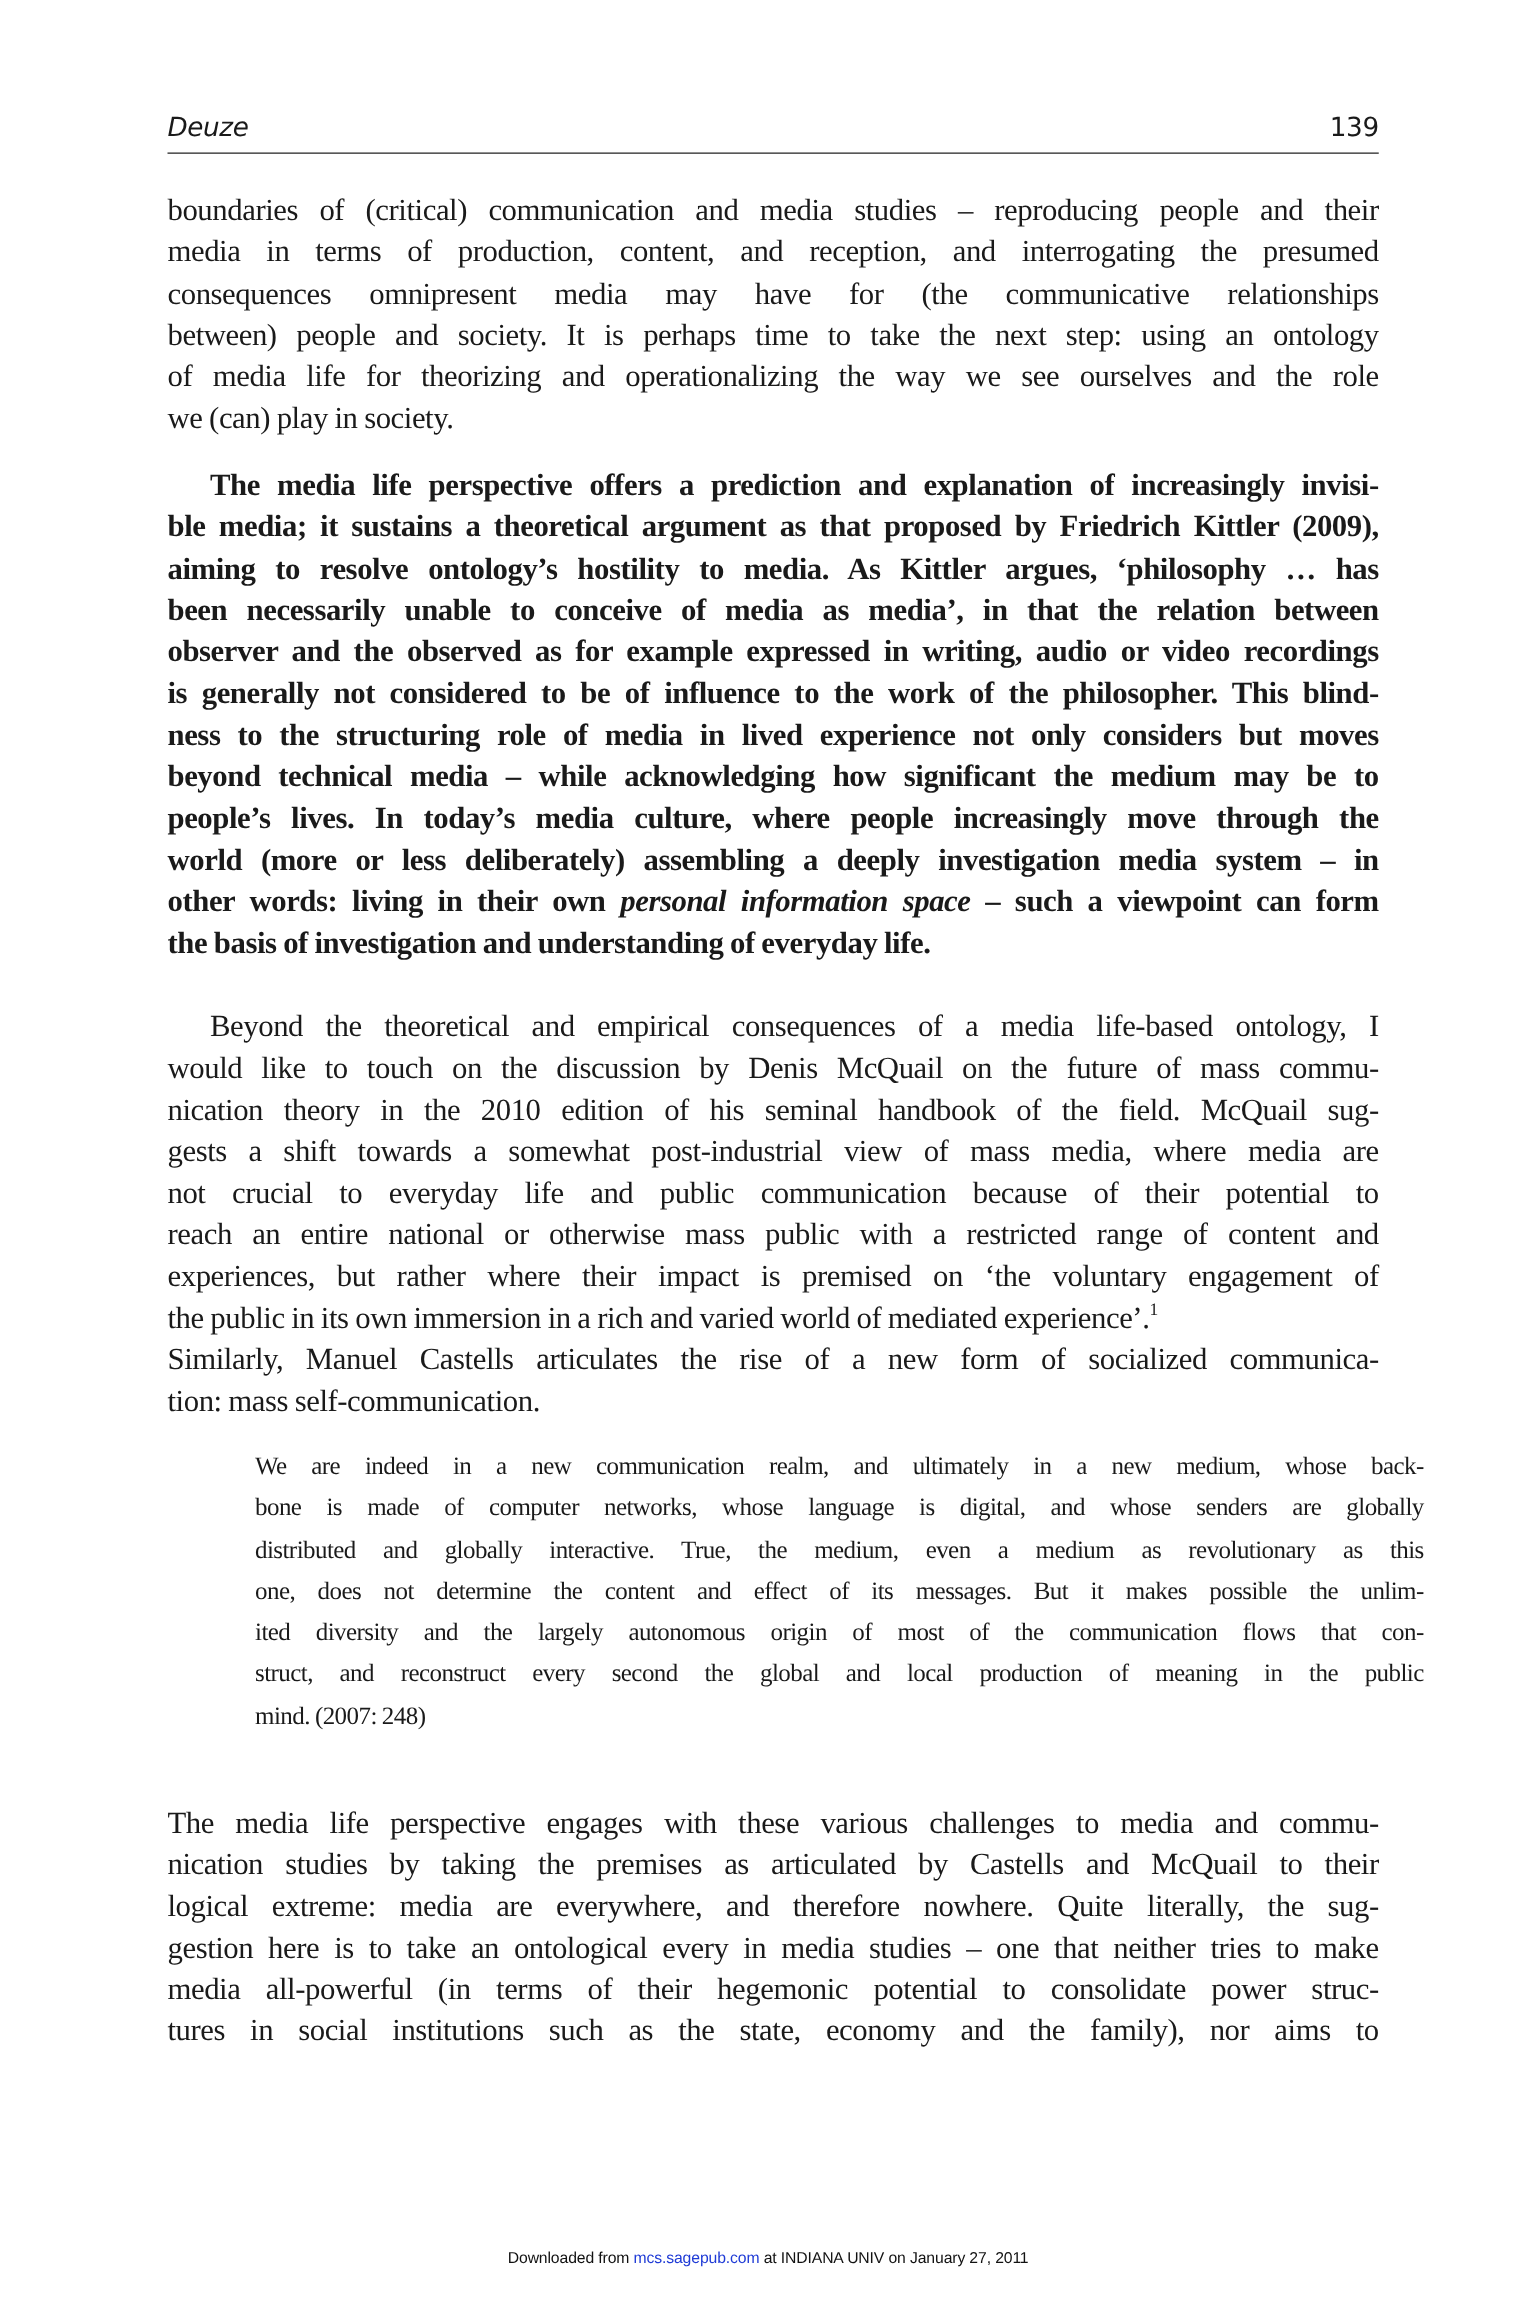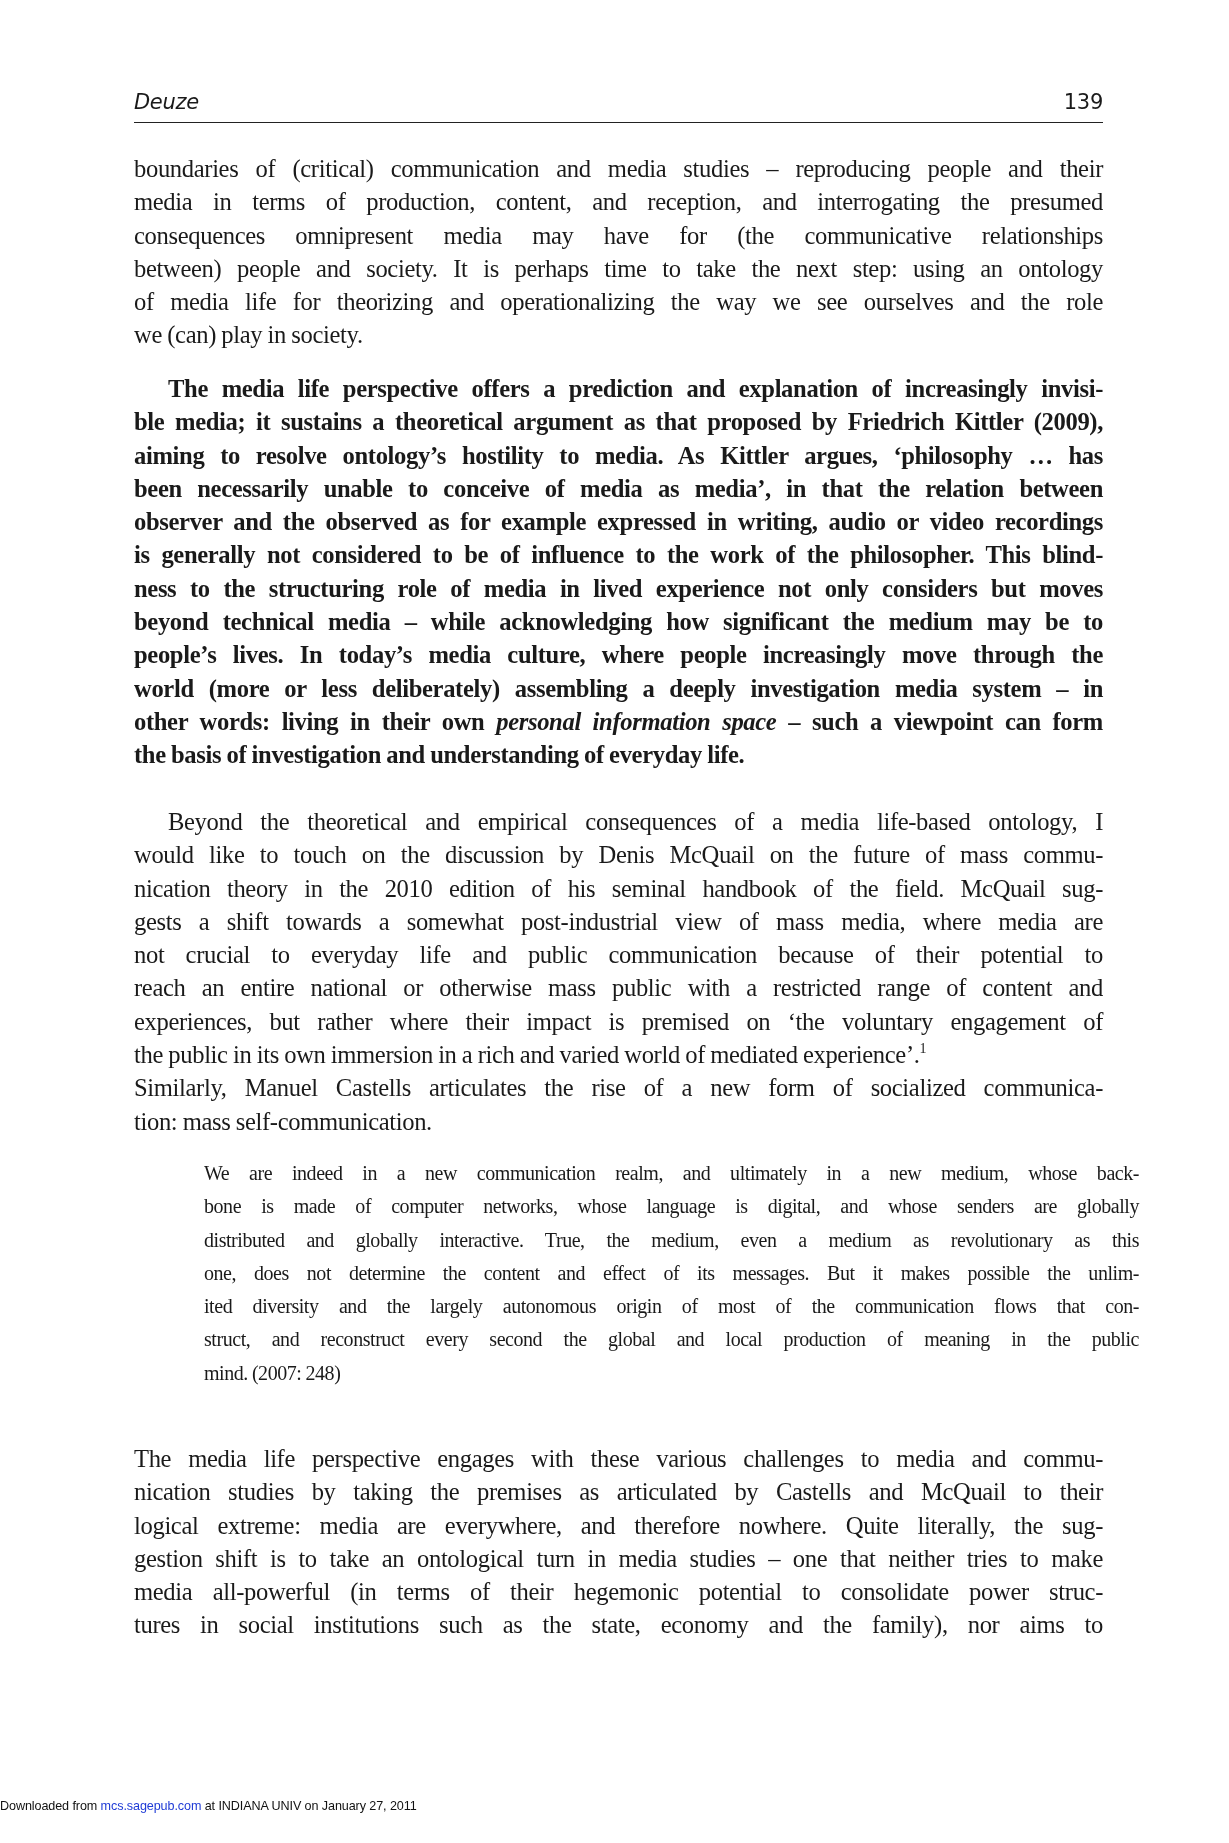--- a/index.html
+++ b/index.html
@@ -87,21 +87,21 @@
     sup.fn {
       font-size: 14px;
       vertical-align: 10px;
       line-height: 0;
     }
     .footer {
       position: absolute;
       top: 1799px;
       left: 0;
       width: 1229px;
-      text-align: left;
+      text-align: center;
       font-family: "Liberation Sans", sans-serif;
       font-size: 12.6px;
       color: #111;
       letter-spacing: -0.1px;
     }
     .footer .link { color: #1f3bd6; }
   </style>
 </head>
 <body>
 
@@ -156,21 +156,21 @@
     <span class="line">one, does not determine the content and effect of its messages. But it makes possible the unlim-</span>
     <span class="line">ited diversity and the largely autonomous origin of most of the communication flows that con-</span>
     <span class="line">struct, and reconstruct every second the global and local production of meaning in the public</span>
     <span class="line last">mind. (2007: 248)</span>
   </div>
 
   <div class="body-text" style="top:1442px;">
     <span class="line">The media life perspective engages with these various challenges to media and commu-</span>
     <span class="line">nication studies by taking the premises as articulated by Castells and McQuail to their</span>
     <span class="line">logical extreme: media are everywhere, and therefore nowhere. Quite literally, the sug-</span>
-    <span class="line">gestion shift is to take an ontological turn in media studies – one that neither tries to make</span>
+    <span class="line">gestion here is to take an ontological every in media studies – one that neither tries to make</span>
     <span class="line">media all-powerful (in terms of their hegemonic potential to consolidate power struc-</span>
     <span class="line">tures in social institutions such as the state, economy and the family), nor aims to</span>
   </div>
 
   <div class="footer">
     <span>Downloaded from </span><span class="link">mcs.sagepub.com</span><span> at INDIANA UNIV on January 27, 2011</span>
   </div>
 
 </div>
 

